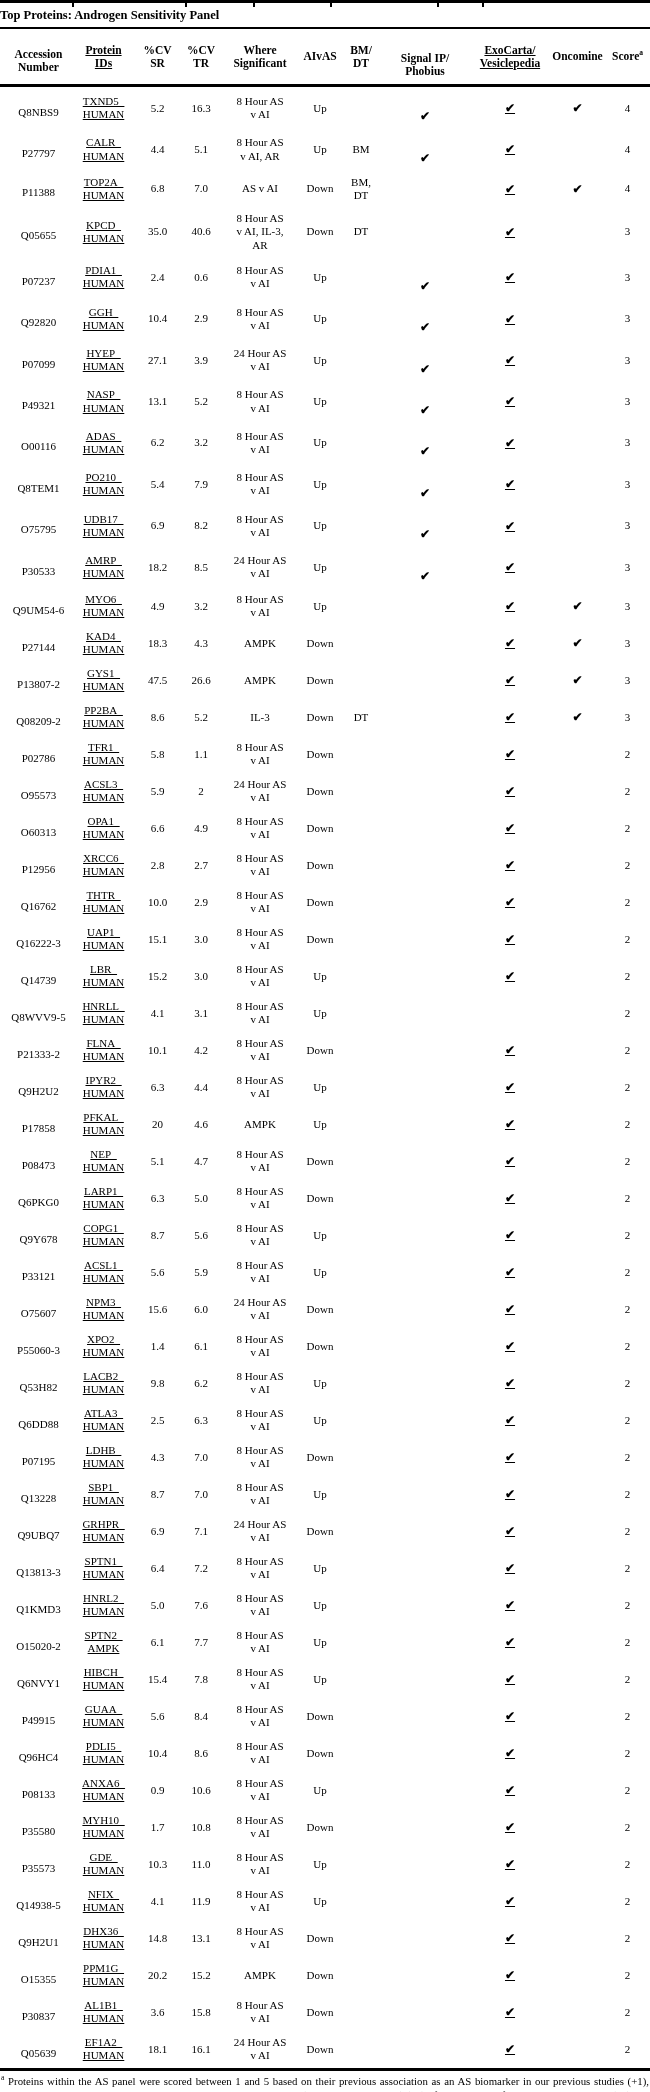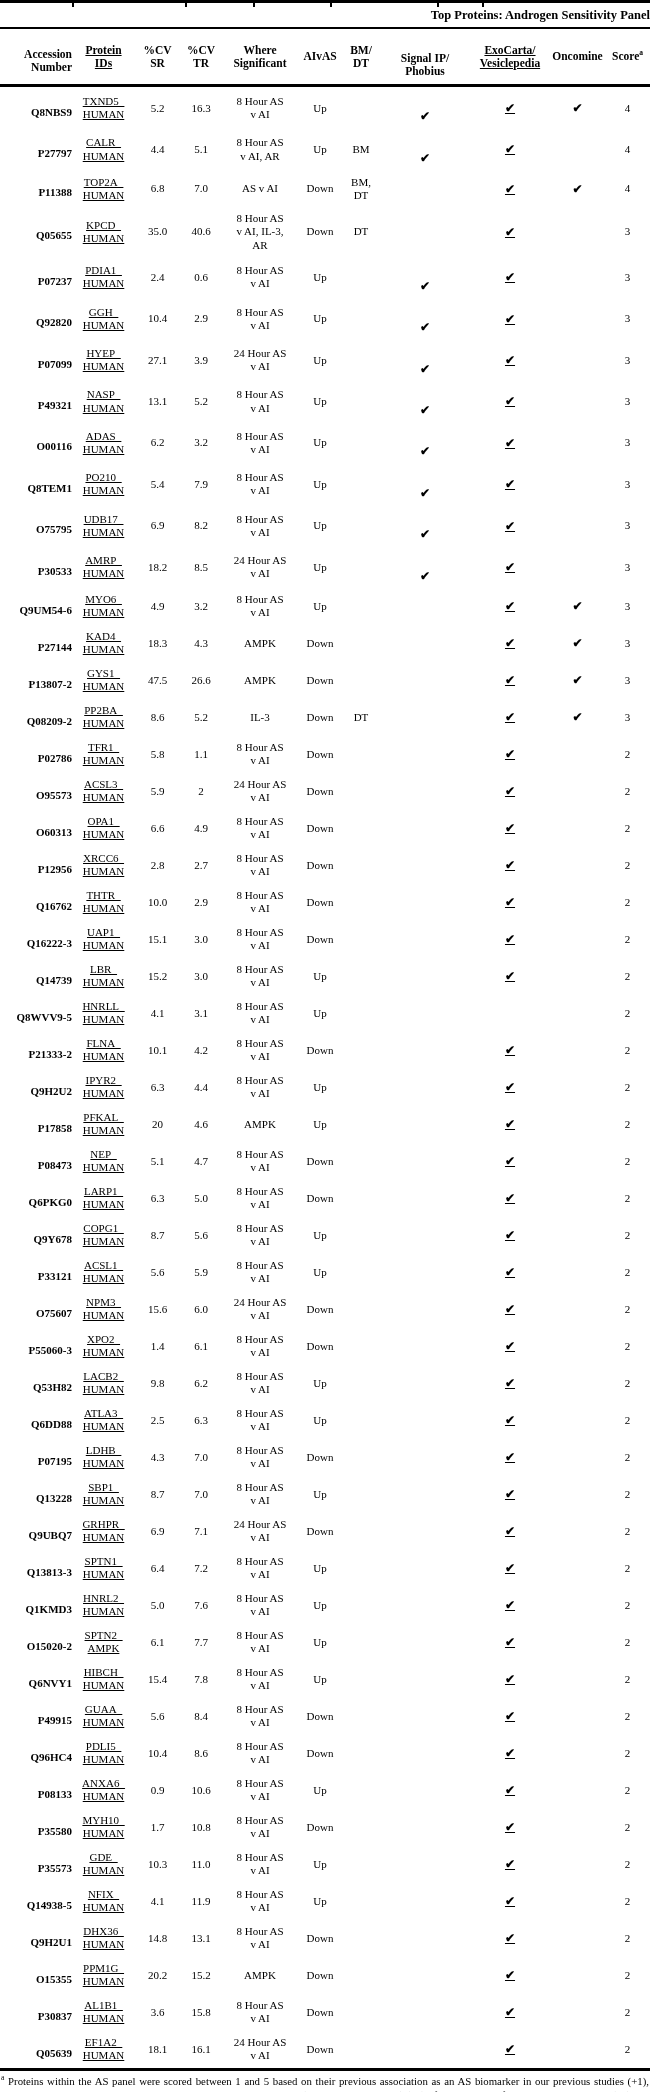--- a/index.html
+++ b/index.html
@@ -6,37 +6,37 @@
   body{
     width:650px;
     font-family:"Liberation Serif","DejaVu Serif",serif;
     color:#000;
     -webkit-font-smoothing:antialiased;
   }
   .paper-table{width:650px;}
   .top-rule{height:3px;background:#000;position:relative;}
   .top-rule .stub{position:absolute;top:3px;width:2px;height:4px;background:#000;}
   .title-row{
-    text-align:right;font-weight:bold;font-size:12.5px;
+    text-align:left;font-weight:bold;font-size:12.5px;
     padding:5px 0 4px 0;border-bottom:2px solid #000;
   }
   .header-row{
     display:flex;align-items:center;
     font-weight:bold;font-size:11.5px;line-height:1.15;
     padding:6px 0;border-bottom:3px solid #000;
   }
   .tbody{border-bottom:3px solid #000;}
   .tr{display:flex;align-items:center;padding:5px 0;min-height:27px;}
   .th,.td{
     box-sizing:border-box;text-align:center;white-space:pre-line;
     flex:0 0 auto;
   }
   .td{font-size:11px;line-height:1.2;}
-  .c-accession{width:72px;text-align:right;padding-left:5px;margin-top:8px;}
-  .td.c-accession{font-weight:bold;}
+  .c-accession{width:72px;text-align:center;padding-left:5px;margin-top:8px;}
+  .td.c-accession{font-weight:normal;}
   .c-protein{width:63px;text-decoration:underline;}
   .c-cvsr{width:45px;}
   .c-cvtr{width:42px;}
   .c-where{width:76px;}
   .td.c-where{padding:0 11px;}
   .c-aivas{width:44px;}
   .c-bmdt{width:38px;}
   .td.c-bmdt{padding:0 6px;}
   .c-signal{width:90px;margin-top:17px;}
   .c-exocarta{width:80px;text-decoration:underline;}

